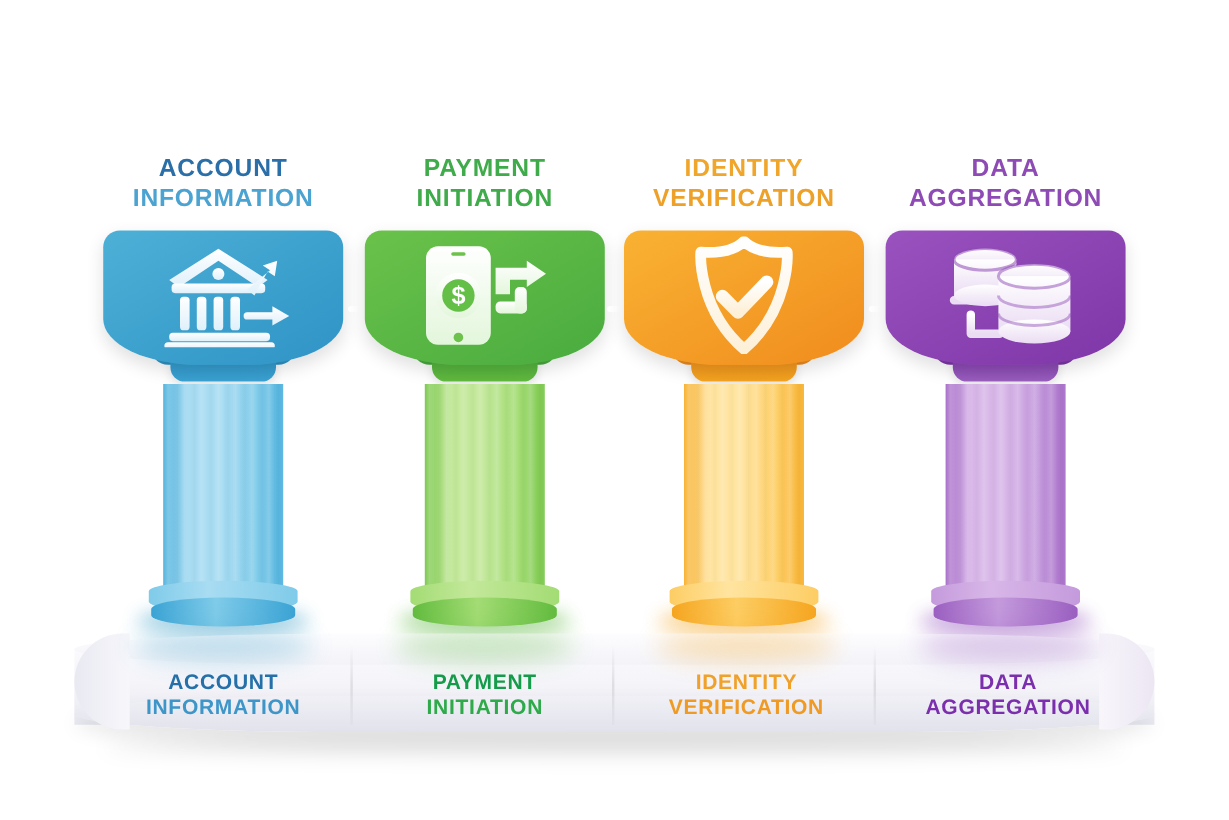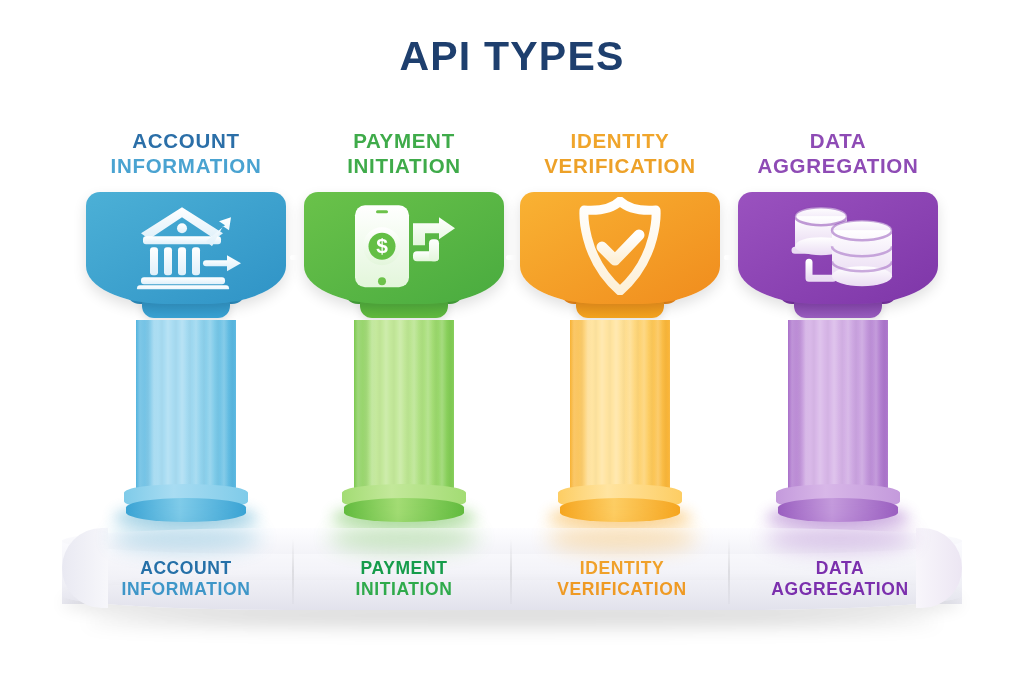--- a/index.html
+++ b/index.html
@@ -229,21 +229,20 @@
     position: absolute;
     left: 50%; top: 50%;
     transform: translate(-50%, -52%);
   }
 </style>
 </head>
 <body>
 
 <div id="stage">
 
-  <div id="title" style="color: rgb(30, 63, 110);">API TYPES</div>
 
   <div class="pillar-group" id="g0">
     <div class="heading">
       <span class="l1" style="color: rgb(43, 111, 168);">ACCOUNT</span>
       <span class="l2" style="color: rgb(74, 163, 209);">INFORMATION</span>
     </div>
     <div class="card-wrap">
       <div class="conn left"></div>
       <div class="conn-dot left"></div>
       <div class="conn right"></div>

